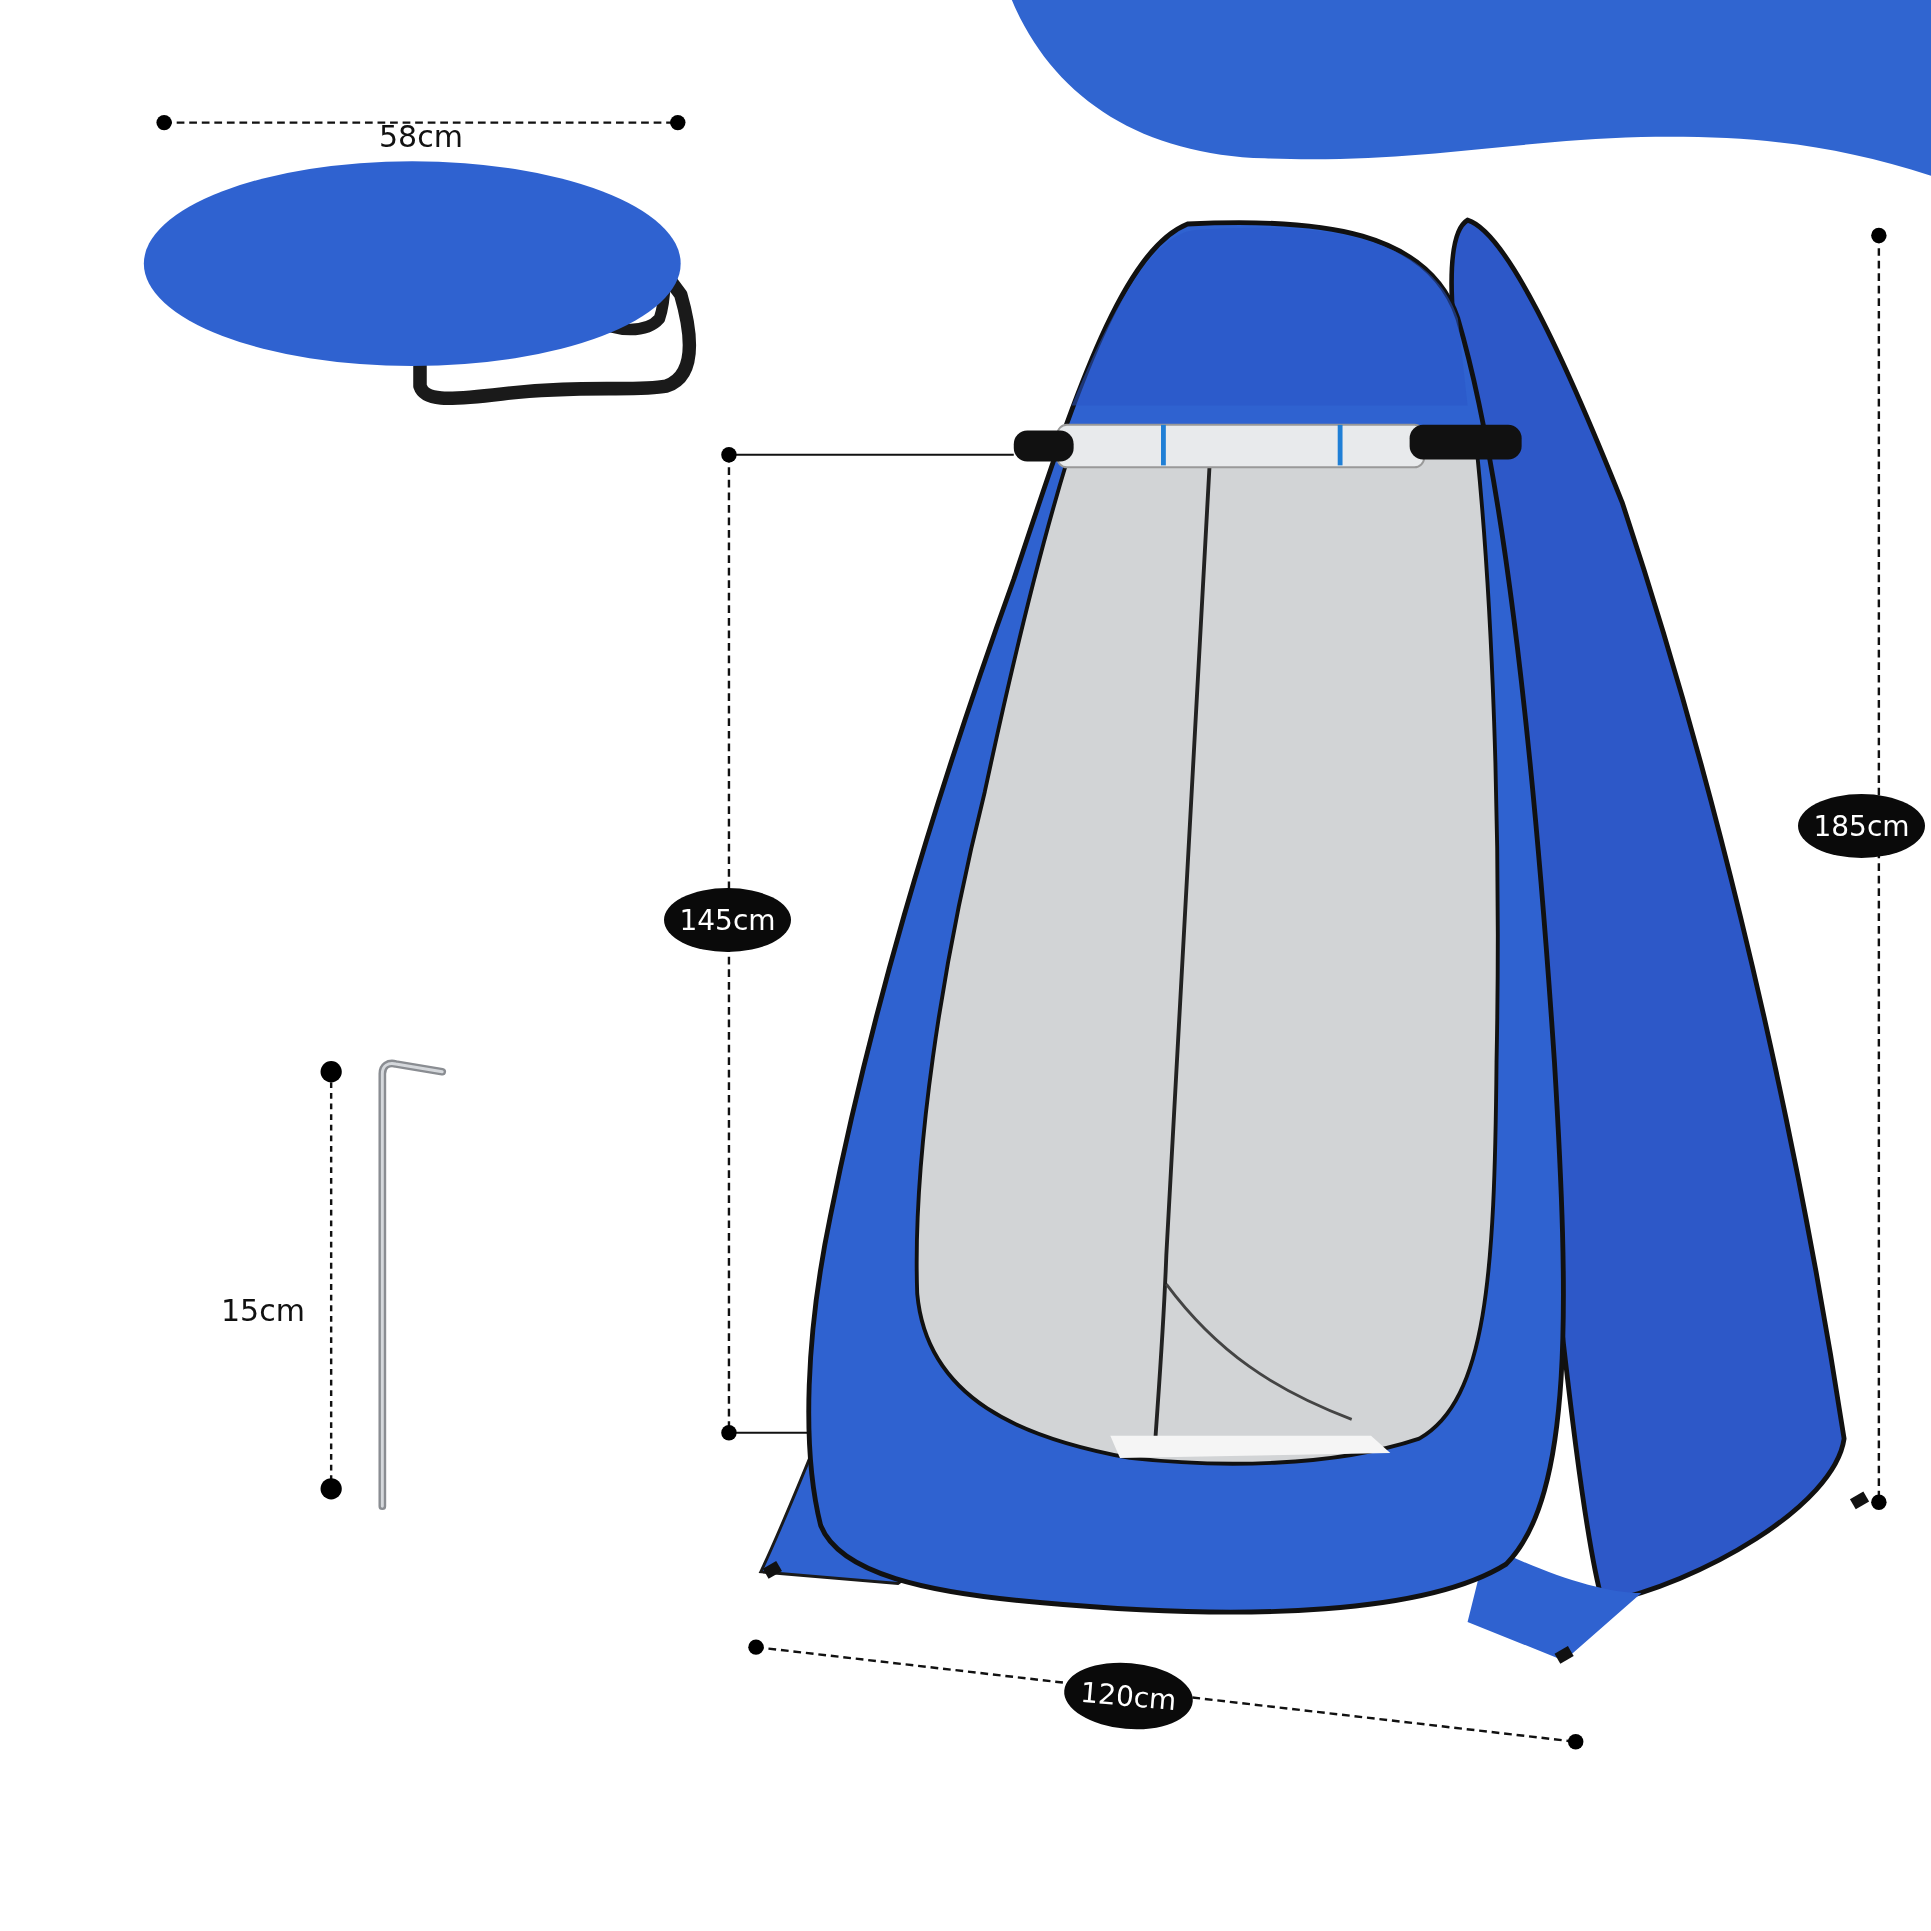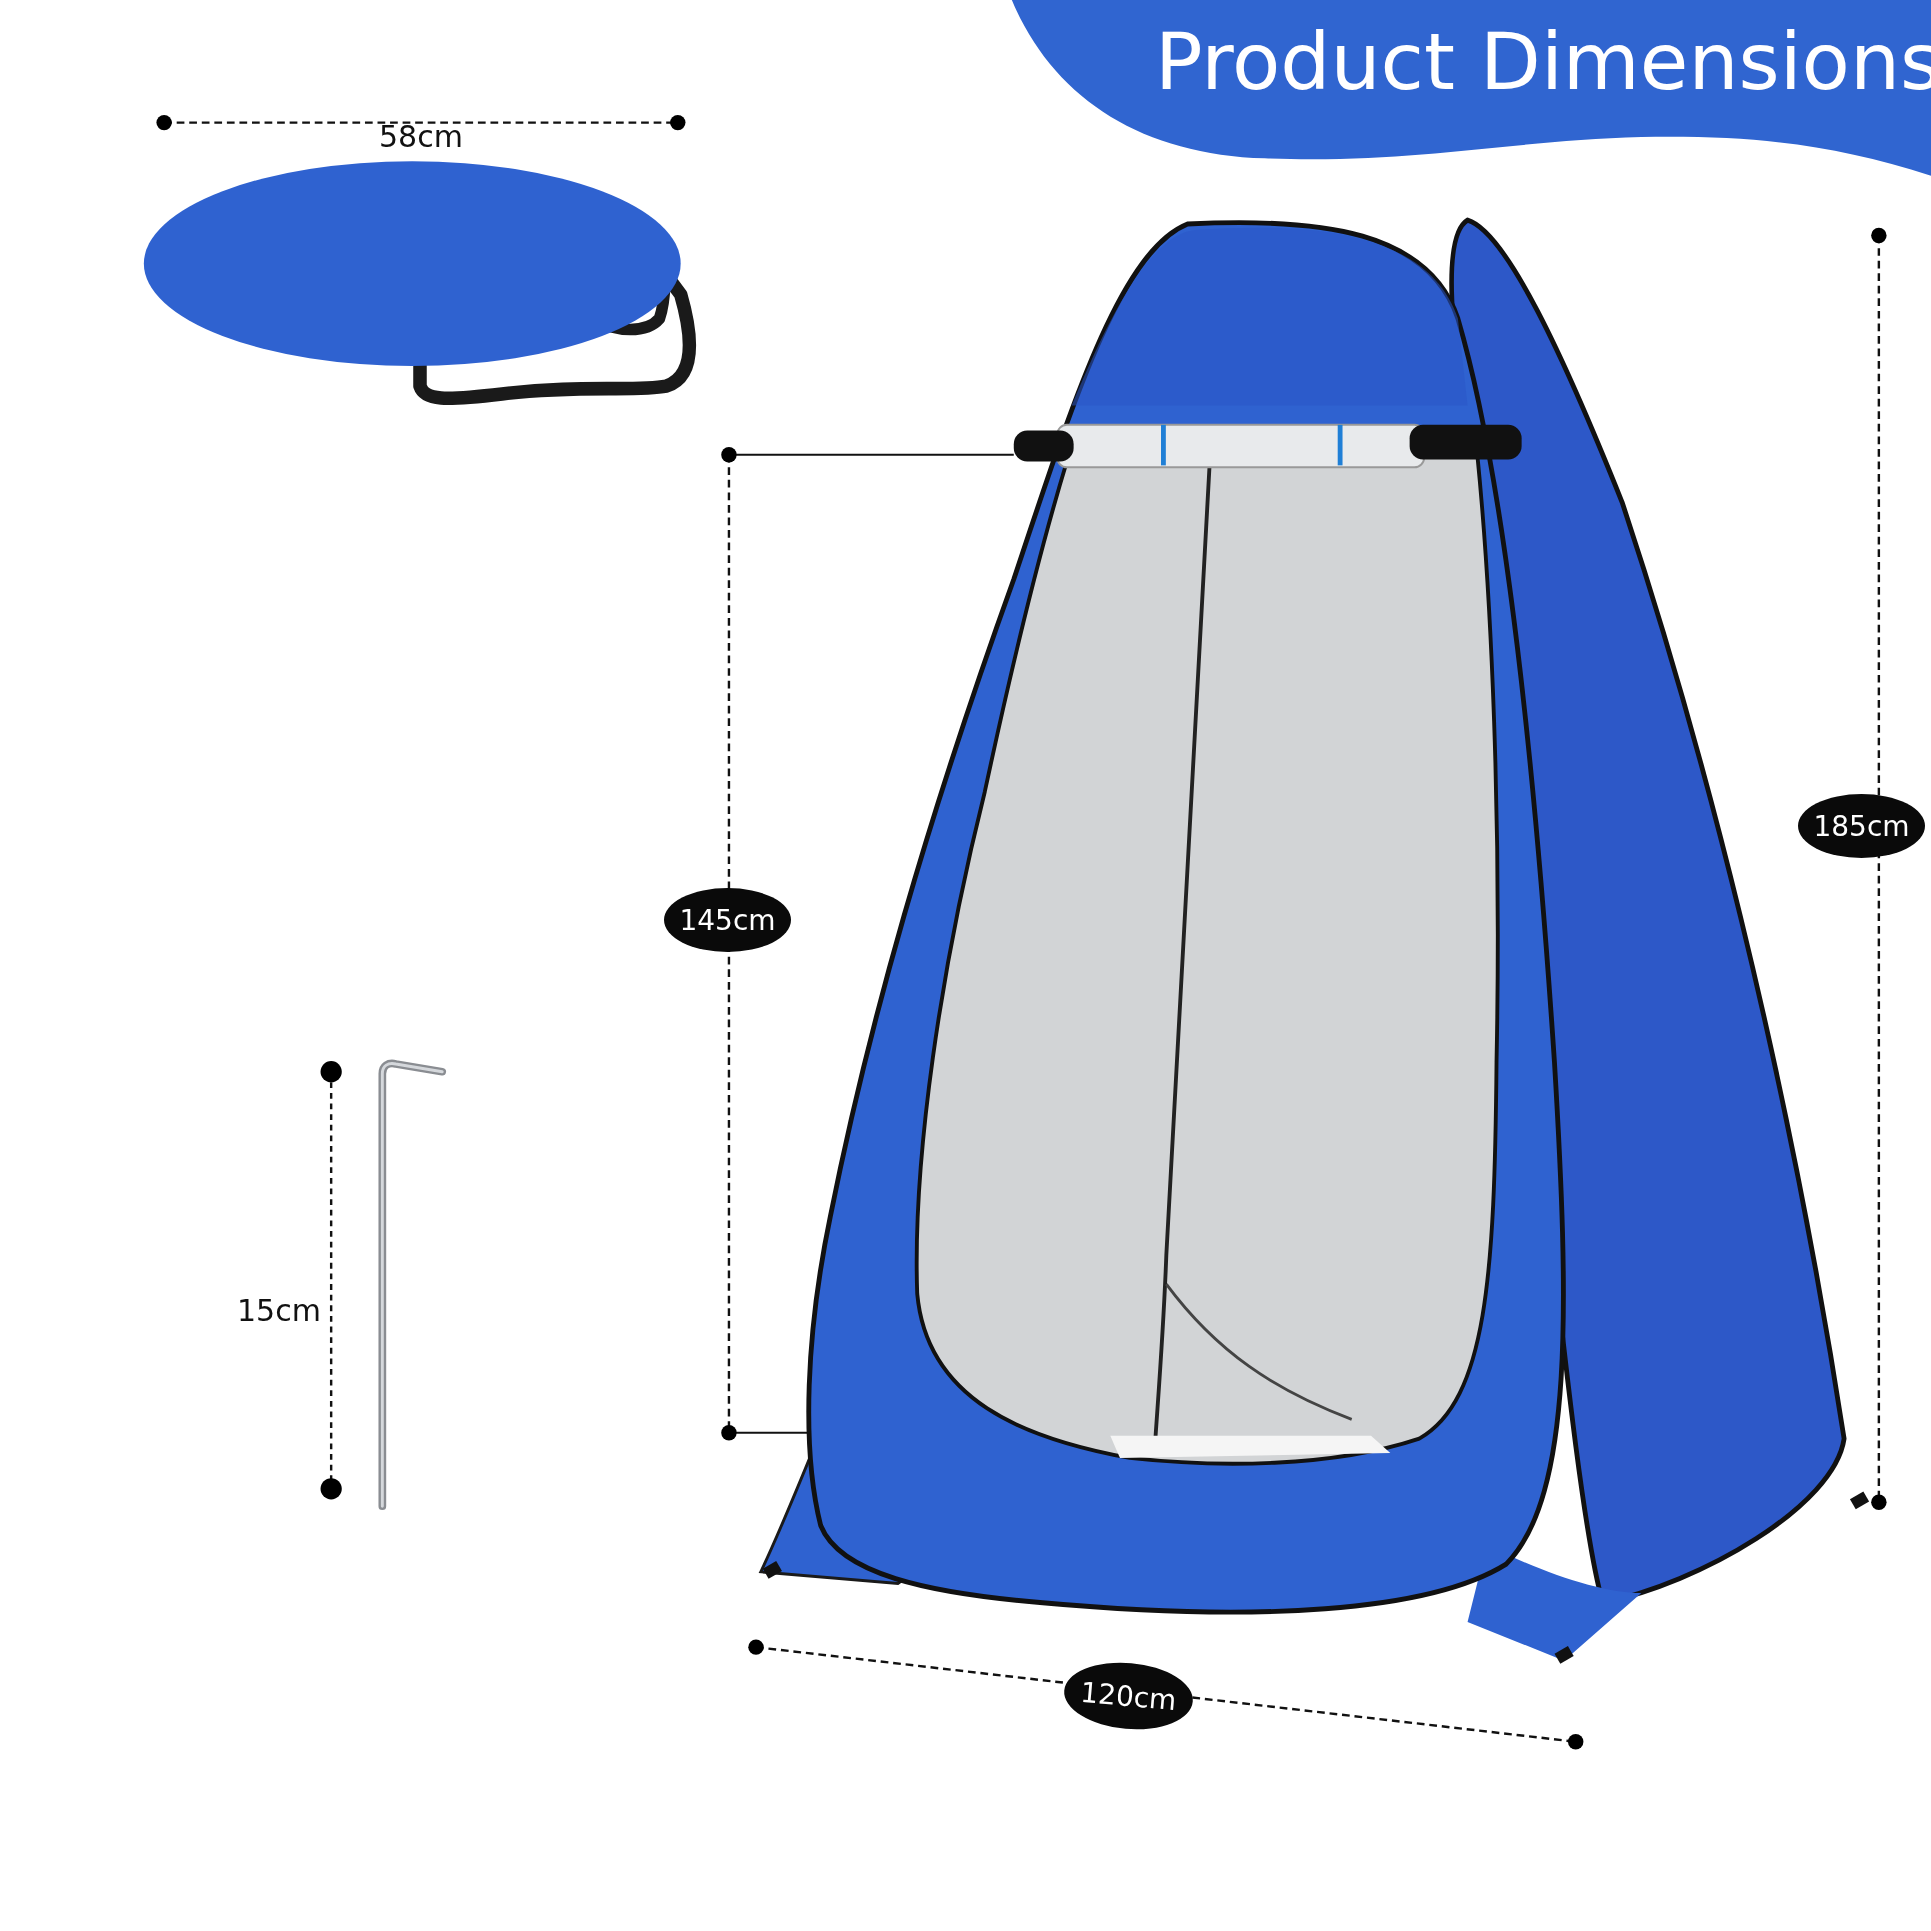--- a/index.html
+++ b/index.html
@@ -95,25 +95,24 @@
       <rect x="1460" y="440" width="116" height="36" rx="14" fill="#111"></rect>
       <line x1="1205" y1="440" x2="1205" y2="482" stroke="#1f7fd6" stroke-width="5"></line>
       <line x1="1388" y1="440" x2="1388" y2="482" stroke="#1f7fd6" stroke-width="5"></line>
 
       <rect x="792" y="1620" width="16" height="12" fill="#111" transform="rotate(-30 800 1626)"></rect>
       <rect x="1612" y="1708" width="16" height="12" fill="#111" transform="rotate(-30 1620 1714)"></rect>
       <rect x="1918" y="1548" width="16" height="12" fill="#111" transform="rotate(-30 1926 1554)"></rect>
     </g>
   </svg>
 
-  <div class="title">Product Dimensions</div>
 
   <div class="plain-label" style="left:379px; top:79px;">58cm</div>
 
-  <div class="plain-label" style="left:237px; top:1253px;">15cm</div>
+  <div class="plain-label" style="left:221px; top:1253px;">15cm</div>
 
   <div class="pill" style="left:664px; top:888px; width:127px; height:64px;">145cm</div>
 
   <div class="pill" style="left:1798px; top:794px; width:127px; height:64px;">185cm</div>
 
   <div class="pill" style="left:1064px; top:1663px; width:129px; height:66px; transform: rotate(5deg);">120cm</div>
 
 </div>
 
 

